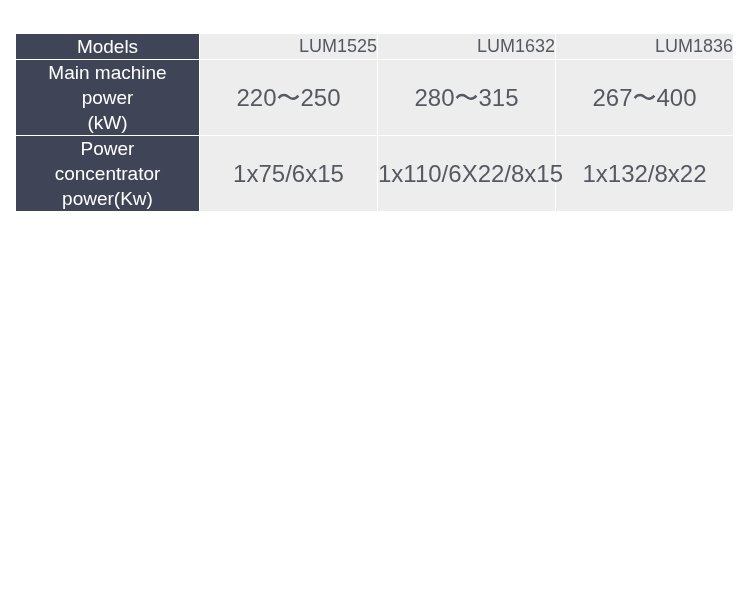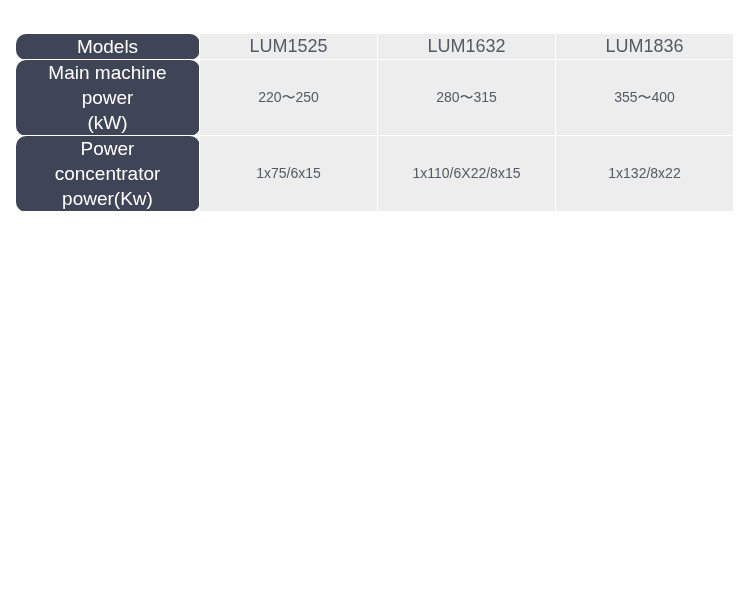--- a/index.html
+++ b/index.html
@@ -35,31 +35,30 @@
     padding: 0;
     vertical-align: middle;
     text-align: center;
   }
   .cell-label {
     background: #3f4557;
     color: #ffffff;
     font-size: 19px;
     line-height: 25px;
     padding: 10px 6px;
-    border-radius: 10px;
   }
   .cell-data {
     background: #ededed;
     color: #555a60;
-    font-size: 14px;
+    font-size: 24px;
     line-height: 25px;
     padding: 10px 6px;
   }
   .row-models .cell-label { font-size: 19px; }
-  .row-models .cell-data { font-size: 18px; }
+  .row-models .cell-data { font-size: 18px; text-align: right; }
 </style>
 </head>
 <body>
 
 <div class="page">
   <table class="spec-table">
     <colgroup>
       <col class="label-col">
       <col class="data-col">
       <col class="data-col">
@@ -74,21 +73,21 @@
       </tr>
 
       <tr>
         <td class="cell-label">
           <span>Main machine</span><br>
           <span>power</span><br>
           <span>(kW)</span>
         </td>
         <td class="cell-data">220〜250</td>
         <td class="cell-data">280〜315</td>
-        <td class="cell-data">355〜400</td>
+        <td class="cell-data">267〜400</td>
       </tr>
 
       <tr>
         <td class="cell-label">
           <span>Power</span><br>
           <span>concentrator</span><br>
           <span>power(Kw)</span>
         </td>
         <td class="cell-data">1x75/6x15</td>
         <td class="cell-data">1x110/6X22/8x15</td>

